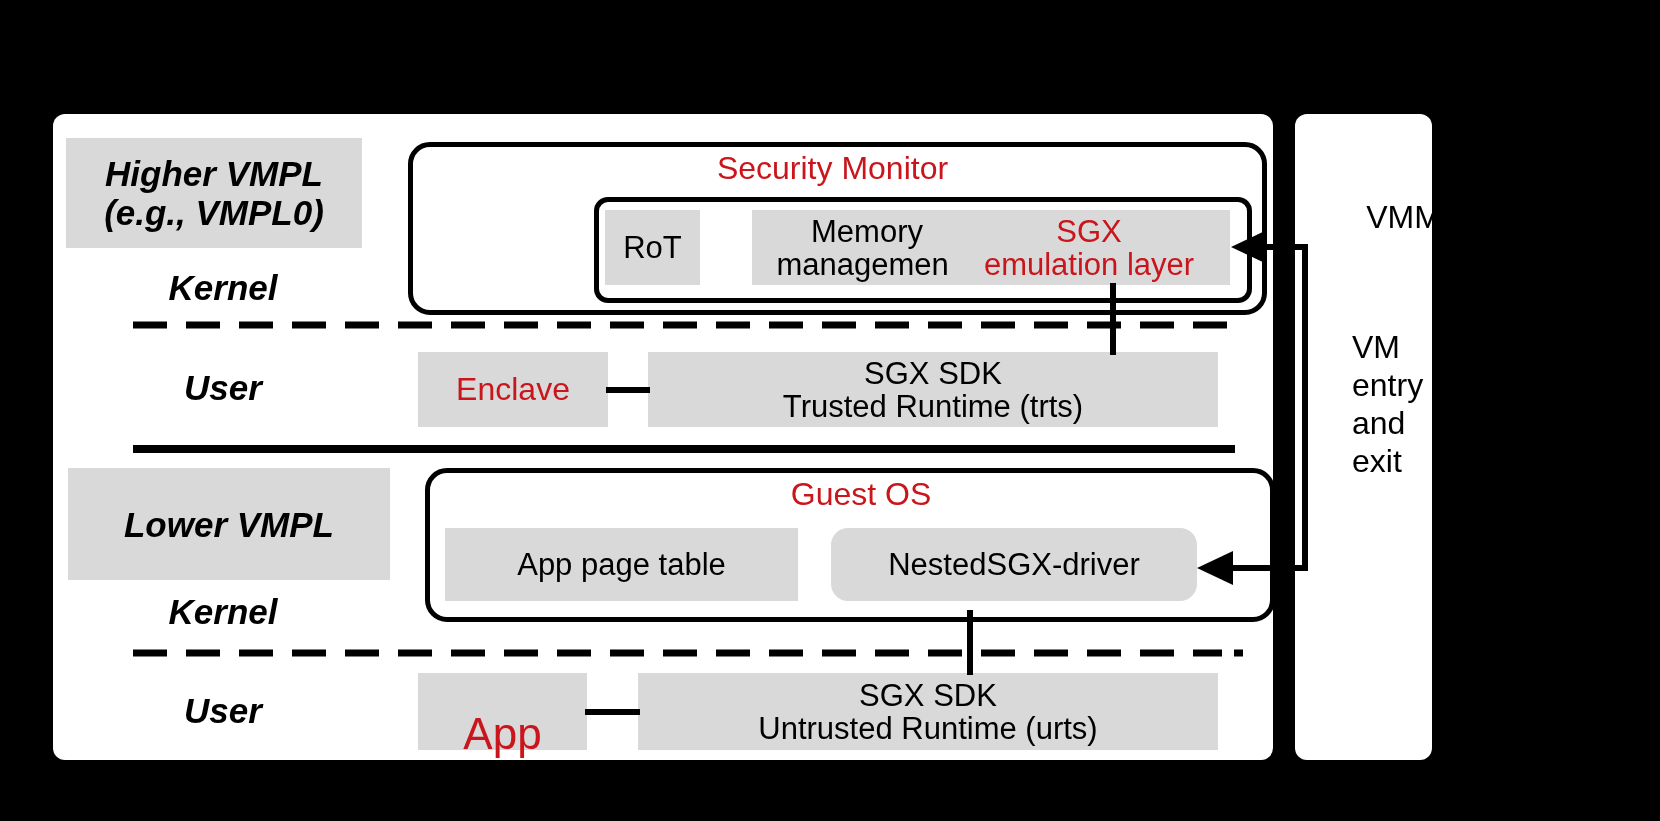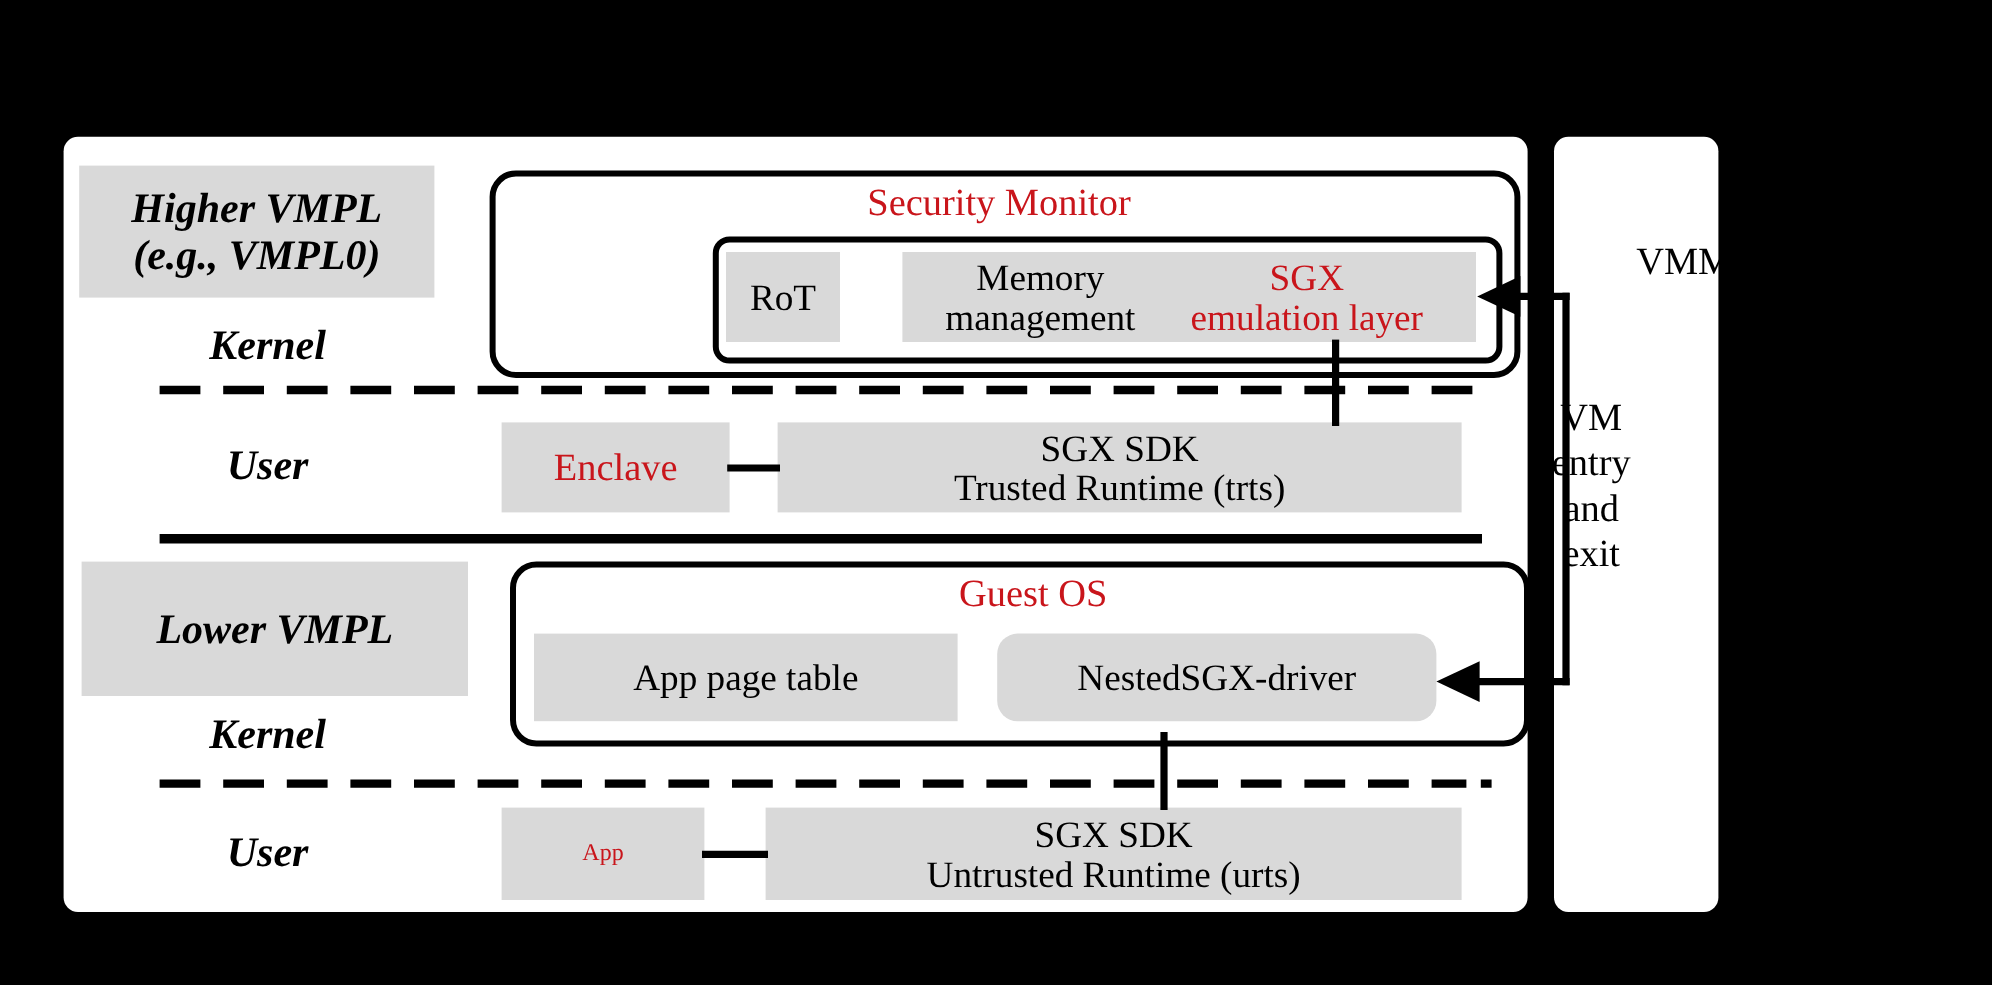--- a/index.html
+++ b/index.html
@@ -1,21 +1,21 @@
 <!DOCTYPE html>
 <html style="--red: #c9151b; --gray: #d9d9d9; --bg: #000000; --panel: #ffffff; --ink: #000000;"><head>
 <meta charset="utf-8">
 <style>
   :root{
     --red:#c9151b; --gray:#d9d9d9; --ink:#000000; --panel:#ffffff; --bg:#000000;
   }
   html,body{margin:0;padding:0;background:#000;}
   #stage{
     position:relative; width:1627px; height:821px; background:var(--bg);
-    font-family:Liberation Serif, serif; color:var(--ink); overflow:hidden;
+    font-family:Liberation Sans, sans-serif; color:var(--ink); overflow:hidden;
   }
   .panel{position:absolute; background:var(--panel); border-radius:12px;}
   #main-panel{left:53px; top:114px; width:1220px; height:646px;}
   #vmm-panel{left:1295px; top:114px; width:137px; height:646px;}
 
   .privilege-label{
     position:absolute; background:var(--gray);
     display:flex; flex-direction:column; align-items:center; justify-content:center;
     font-weight:bold; font-style:italic; font-size:35px; line-height:39px; text-align:center;
   }
@@ -47,25 +47,25 @@
   }
   .chip.red{color:var(--red);}
   #memory-isolation-chip{left:418px; top:210px; width:165px; height:75px;}
   #rot-chip{left:605px; top:210px; width:95px; height:75px;}
   #memory-management-chip{left:740px; top:210px; width:230px; height:75px;margin-left:12px;}
   #sgx-emulation-chip{left:948px; top:210px; width:282px; height:75px;}
   #enclave-chip{left:418px; top:352px; width:190px; height:75px; font-size:32px;}
   #trts-chip{left:648px; top:352px; width:570px; height:75px;}
   #app-page-table-chip{left:445px; top:528px; width:353px; height:73px;}
   #nested-sgx-chip{left:831px; top:528px; width:366px; height:73px;border-radius:17px;}
-  #app-chip{left:418px; top:673px; width:169px; height:77px; font-size:20px;}
+  #app-chip{left:418px; top:673px; width:169px; height:77px; font-size:44px;justify-content:flex-end;}
   #urts-chip{left:638px; top:673px; width:580px; height:77px;}
 
   #vmm-title{position:absolute; left:1295px; top:198px; width:137px; text-align:center; font-size:32px; line-height:38px;padding-left:40px;}
-  #vmm-annotation{position:absolute; left:1260px; top:328px; width:132px; text-align:center; font-size:32px; line-height:38px;}
+  #vmm-annotation{position:absolute; left:1352px; top:328px; width:132px; font-size:32px; line-height:38px;}
 
   #overlay{position:absolute; left:0; top:0; width:1660px; height:821px; pointer-events:none;}
 </style>
 </head>
 <body>
 
 <div id="stage">
 
   <div class="panel" id="main-panel"></div>
   <div class="panel" id="vmm-panel"></div>

